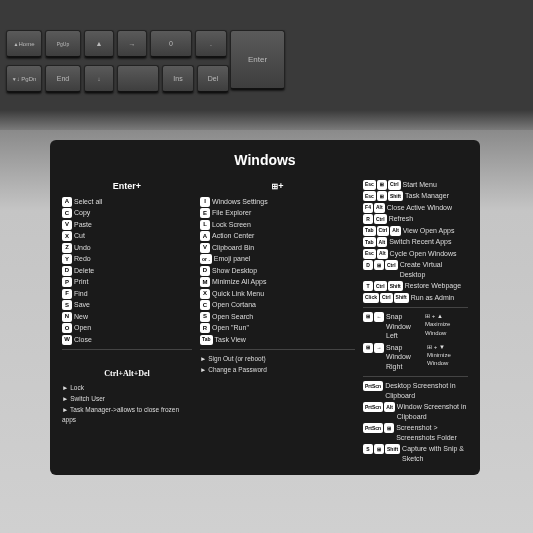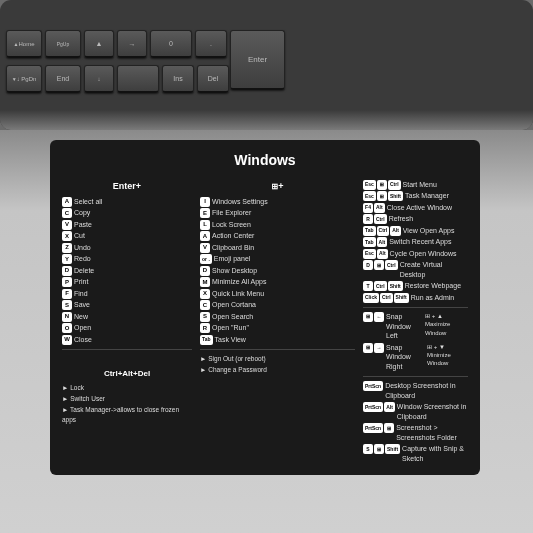--- a/index.html
+++ b/index.html
@@ -96,21 +96,20 @@
 
     
     .kb-top {
       position: absolute;
       top: 0;
       left: 0;
       width: 533px;
       height: 130px;
       background: #3a3a3a;
       overflow: hidden;
-      border-radius: 11px;
     }
 
     .kb-top::after {
       content: '';
       position: absolute;
       bottom: 0;
       left: 0;
       right: 0;
       height: 20px;
       background: linear-gradient(180deg, #3a3a3a 0%, #7a7a7a 100%);
@@ -235,21 +234,21 @@
       <div class="shortcut-row">
         <span class="key-letter">O</span>
           <span class="shortcut-desc">Open</span>
       </div>
       <div class="shortcut-row">
         <span class="key-letter">W</span>
           <span class="shortcut-desc">Close</span>
       </div>
 
       <div class="divider-line"></div>
-      <div class="section-header" style="font-size:8px;margin-top:18px;">Ctrl+Alt+Del</div>
+      <div class="section-header" style="font-size:8px;margin-top:18px;font-family:Liberation Serif, serif;">Ctrl+Alt+Del</div>
       <div style="font-size:6.5px; color:#ddd; margin-bottom:1px;">► Lock</div>
       <div style="font-size:6.5px; color:#ddd; margin-bottom:1px;">► Switch User</div>
       <div style="font-size:6.5px; color:#ddd;">► Task Manager-&gt;allows to close frozen apps</div>
     </div>
 
     <div class="col-mid">
       <div class="section-header">
         <span style="font-size:8px;">⊞</span>+
       </div>
       <div class="shortcut-row">

